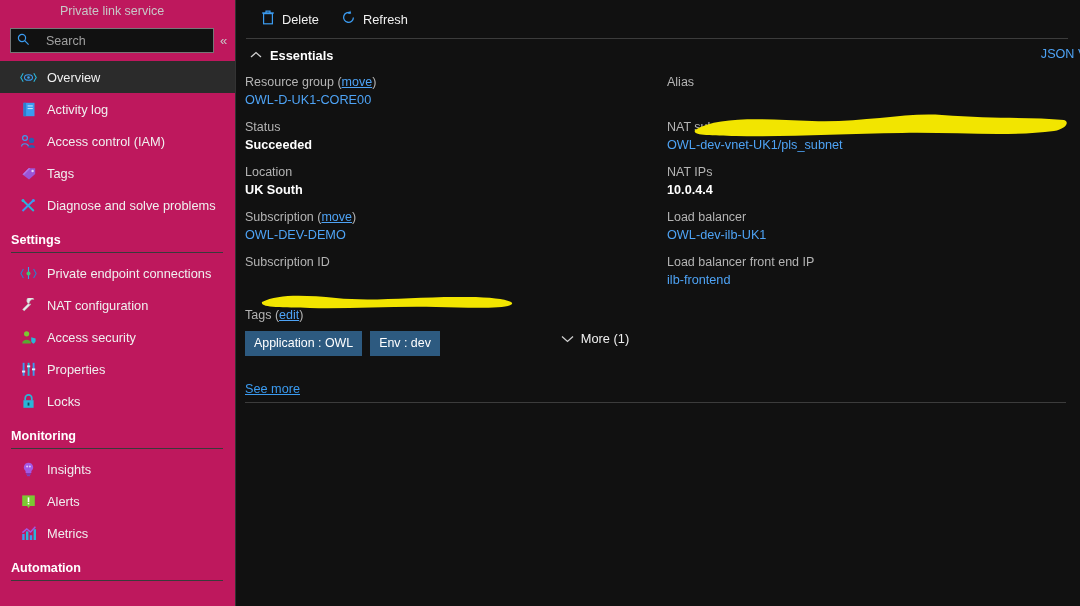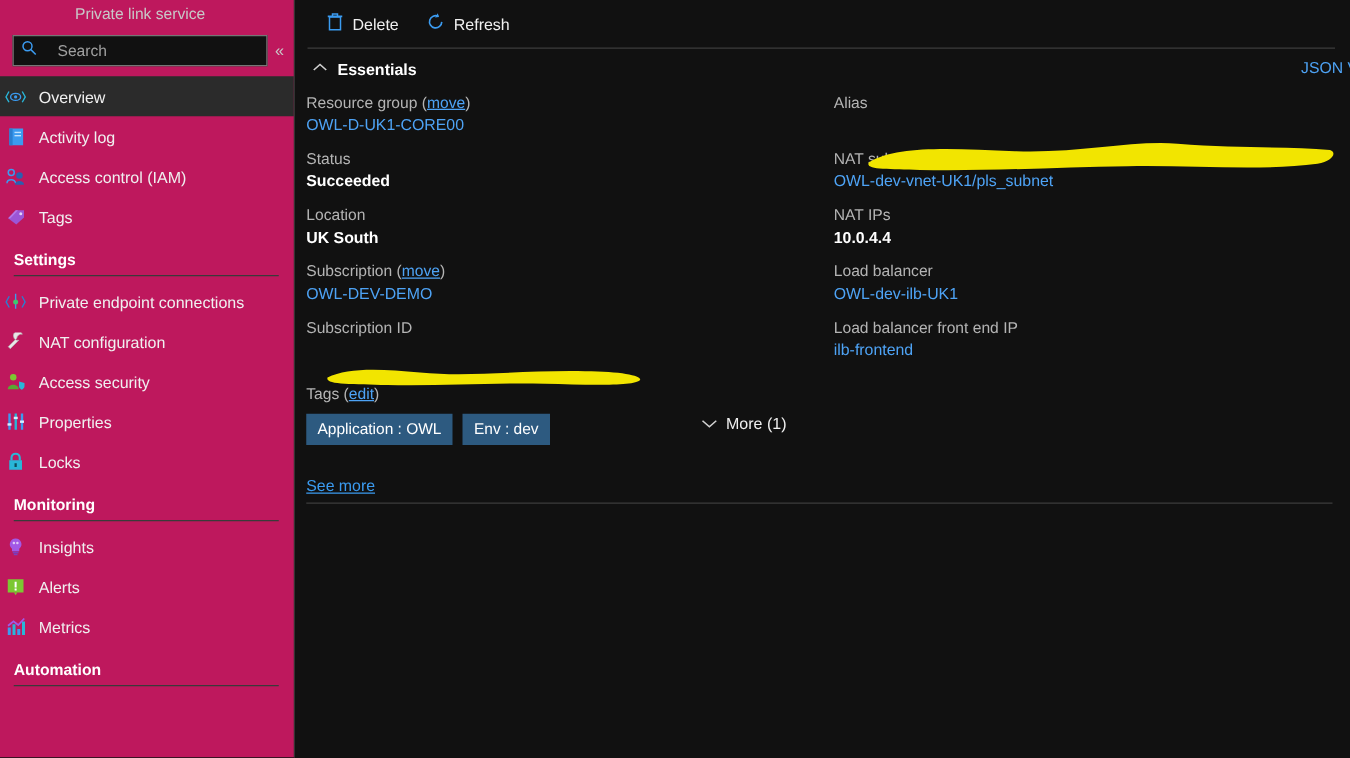--- a/index.html
+++ b/index.html
@@ -41,21 +41,21 @@
     color: #d6d6d6; font-size: 12.5px; font-family: "Liberation Sans", sans-serif;
   }
   .search-input::placeholder { color: #a0a0a0; opacity: 1; }
   .collapse-btn {
     width: 20px; height: 22px; display: flex; align-items: center; justify-content: center;
     color: #c8c8c8; font-size: 13px; cursor: pointer; background: none; border: none;
   }
   .nav-list { display: flex; flex-direction: column; }
   .nav-item {
     height: 32px; display: flex; align-items: center; gap: 10px;
-    padding-left: 4px; cursor: pointer;
+    padding-left: 20px; cursor: pointer;
   }
   .nav-item.selected { background: #2b2b2b; }
   .nav-icon { width: 17px; height: 17px; display: flex; align-items: center; justify-content: center; flex: 0 0 17px; }
   .nav-label { font-size: 12.8px; color: #f0f0f0; white-space: nowrap; }
   .nav-group {
     padding: 12px 0 2px 11px;
     font-size: 12.6px; font-weight: bold; color: #ffffff;
   }
   .nav-divider { height: 1px; background: #3a3a3a; margin: 3px 12px 4px 11px; }
 
@@ -193,20 +193,31 @@
         <span class="nav-icon">
           <svg width="16" height="15" viewBox="0 0 16 15">
             <path d="M1.5 8.6 L7.6 2.2 L14.2 2.2 L14.2 8.0 L8.0 13.6 Z" fill="#9b55d6"></path>
             <path d="M1.5 8.6 L7.6 2.2 L9.4 2.2 L3.2 8.8 Z" fill="#b478e8"></path>
             <circle cx="11.6" cy="5.0" r="1.2" fill="#e4d2f7"></circle>
           </svg>
         </span>
         <span class="nav-label">Tags</span>
       </div>
 
+      <div class="nav-item">
+        <span class="nav-icon">
+          <svg width="17" height="15" viewBox="0 0 17 15">
+            <line x1="2.5" y1="2.0" x2="13.8" y2="13.0" stroke="#29b6d8" stroke-width="1.9"></line>
+            <line x1="13.8" y1="2.0" x2="2.5" y2="13.0" stroke="#3b9bf0" stroke-width="1.9"></line>
+            <circle cx="3.0" cy="2.4" r="1.5" fill="#29b6d8"></circle>
+            <circle cx="13.4" cy="2.4" r="1.5" fill="#3b9bf0"></circle>
+          </svg>
+        </span>
+        <span class="nav-label">Diagnose and solve problems</span>
+      </div>
 
       <div class="nav-group">Settings</div>
       <div class="nav-divider"></div>
 
       <div class="nav-item">
         <span class="nav-icon">
           <svg width="17" height="15" viewBox="0 0 17 15">
             <path d="M3.4 3.0 L0.9 7.5 L3.4 12.0" stroke="#2a7fd0" stroke-width="1.1" fill="none"></path>
             <path d="M13.6 3.0 L16.1 7.5 L13.6 12.0" stroke="#2a7fd0" stroke-width="1.1" fill="none"></path>
             <line x1="8.5" y1="1.0" x2="8.5" y2="13.0" stroke="#3b9bf0" stroke-width="1.1"></line>

